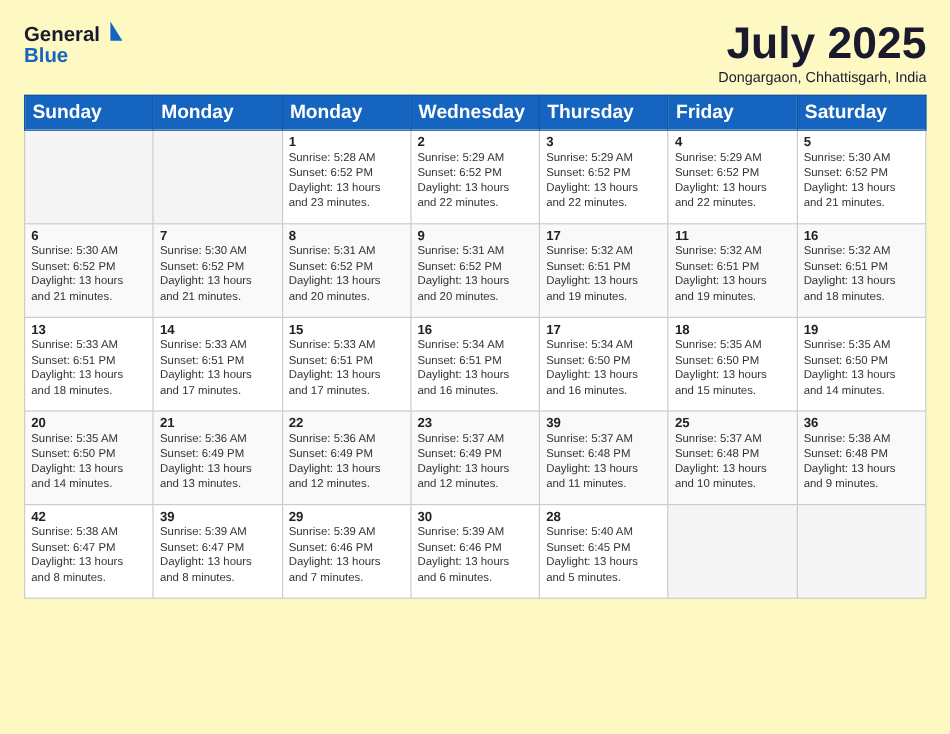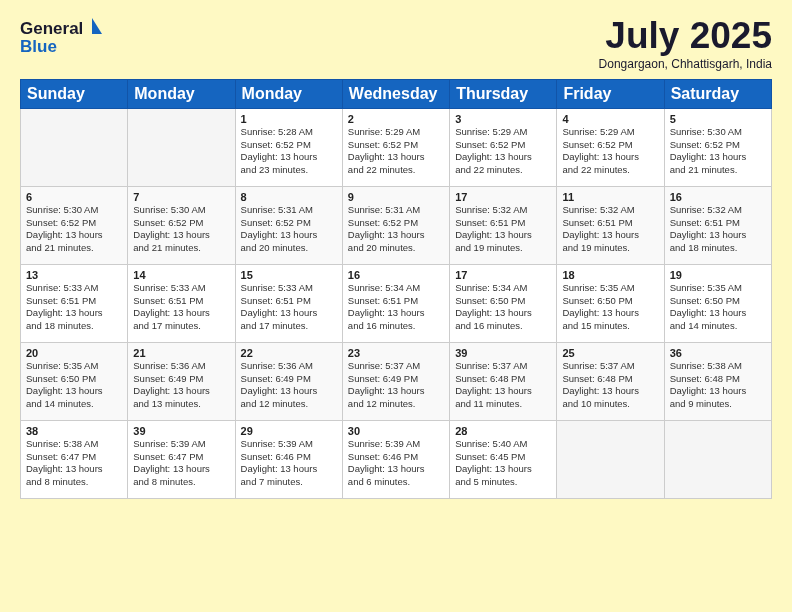--- a/index.html
+++ b/index.html
@@ -228,21 +228,21 @@
             <span class="day-num">25</span>
             <div class="day-info">Sunrise: 5:37 AM<br>Sunset: 6:48 PM<br>Daylight: 13 hours<br>and 10 minutes.</div>
           </td>
           <td>
             <span class="day-num">36</span>
             <div class="day-info">Sunrise: 5:38 AM<br>Sunset: 6:48 PM<br>Daylight: 13 hours<br>and 9 minutes.</div>
           </td>
         </tr>
         <tr>
           <td>
-            <span class="day-num">38</span>
+            <span class="day-num">42</span>
             <div class="day-info">Sunrise: 5:38 AM<br>Sunset: 6:47 PM<br>Daylight: 13 hours<br>and 8 minutes.</div>
           </td>
           <td>
             <span class="day-num">39</span>
             <div class="day-info">Sunrise: 5:39 AM<br>Sunset: 6:47 PM<br>Daylight: 13 hours<br>and 8 minutes.</div>
           </td>
           <td>
             <span class="day-num">29</span>
             <div class="day-info">Sunrise: 5:39 AM<br>Sunset: 6:46 PM<br>Daylight: 13 hours<br>and 7 minutes.</div>
           </td>

